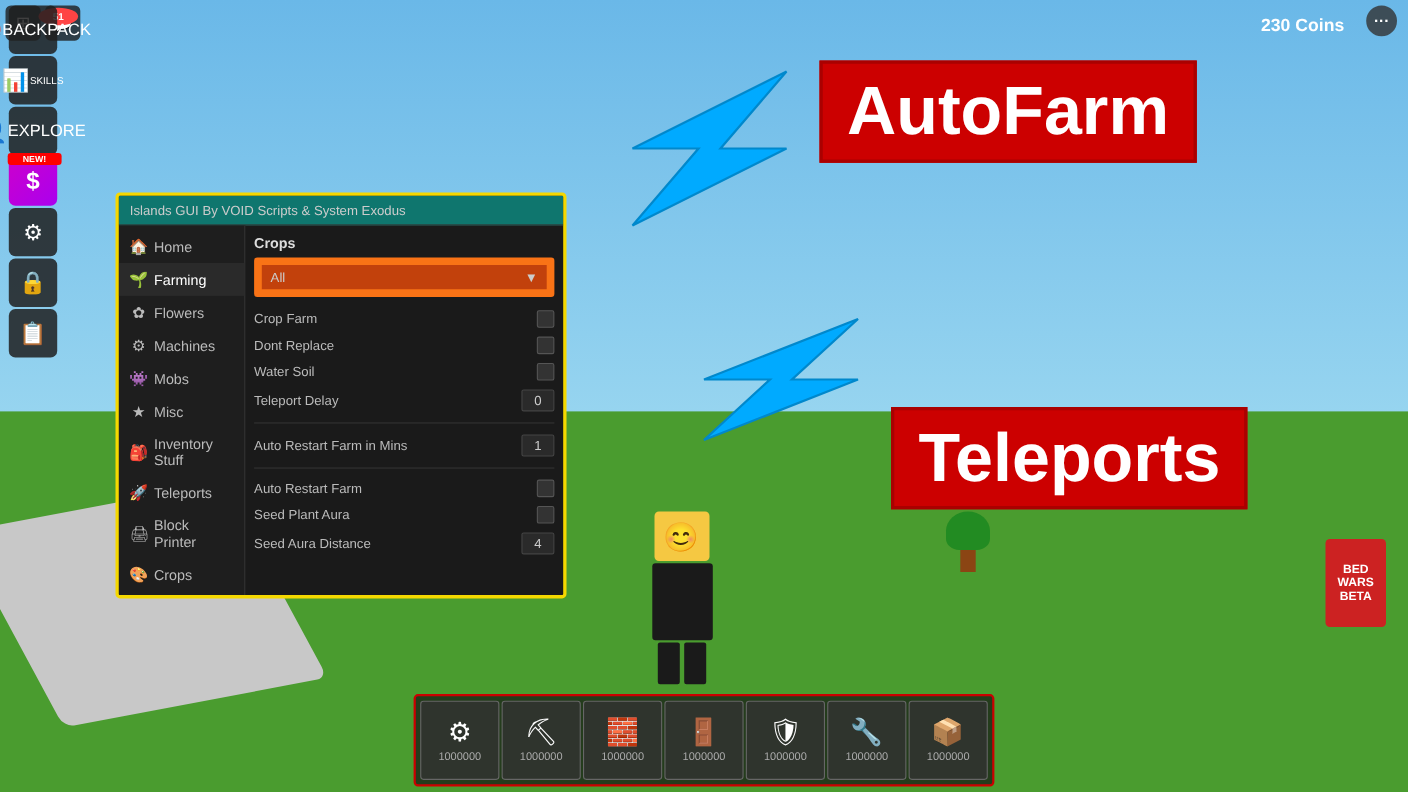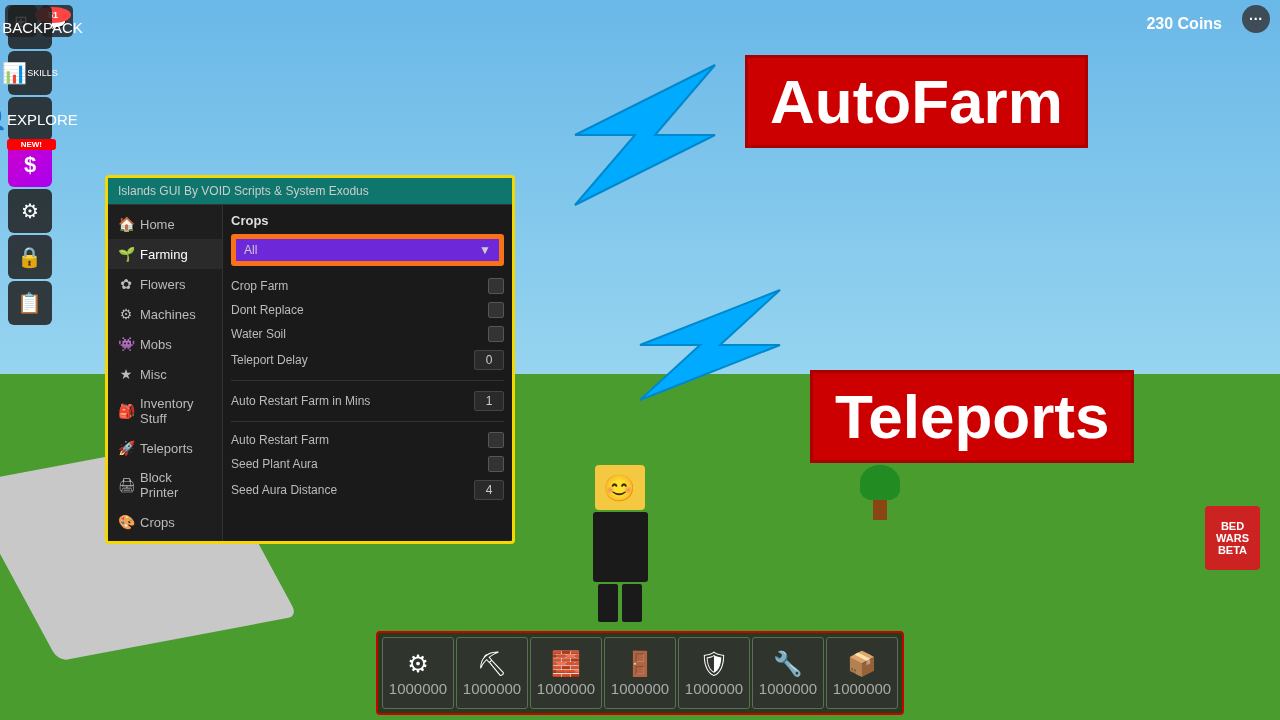--- a/index.html
+++ b/index.html
@@ -215,23 +215,23 @@
       color: #ddd;
       margin-bottom: 6px;
     }
 
     .dropdown-row {
       margin-bottom: 8px;
     }
 
     .dropdown {
       width: 100%;
-      background: #6d28d9;
+      background: #c2410c;
       color: #ccc;
-      border: 5px solid #f97316;
+      border: 7px solid #f97316;
       border-radius: 3px;
       padding: 4px 8px;
       font-size: 12px;
       display: flex;
       justify-content: space-between;
       align-items: center;
       cursor: pointer;
     }
 
     .row-item {
@@ -295,21 +295,21 @@
       color: white;
       font-size: 10px;
     }
 
     .inv-slot .slot-icon {
       font-size: 24px;
       margin-bottom: 2px;
     }
 
     .inv-slot .slot-number {
-      font-size: 15px;
+      font-size: 10px;
       color: #aaa;
     }
 
     
     .character {
       position: absolute;
       bottom: 95px;
       left: 580px;
       width: 80px;
       height: 160px;
@@ -389,21 +389,21 @@
       cursor: pointer;
       position: relative;
     }
 
     
     .product-card {
       position: absolute;
       bottom: 150px;
       right: 20px;
       width: 55px;
-      height: 64px;
+      height: 80px;
       background: #cc2222;
       border-radius: 4px;
       display: flex;
       align-items: center;
       justify-content: center;
       color: white;
       font-size: 10px;
       font-weight: bold;
       text-align: center;
       overflow: hidden;

